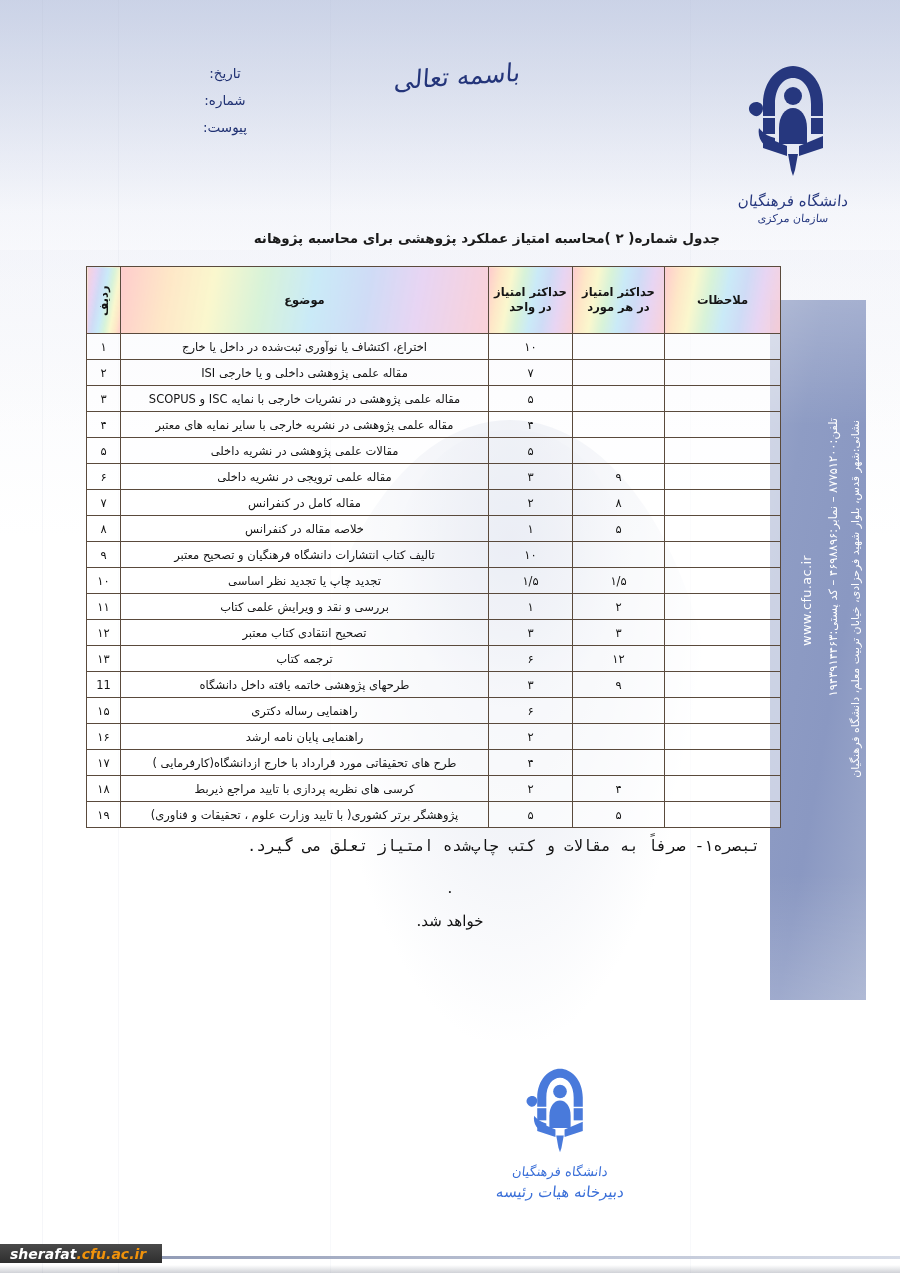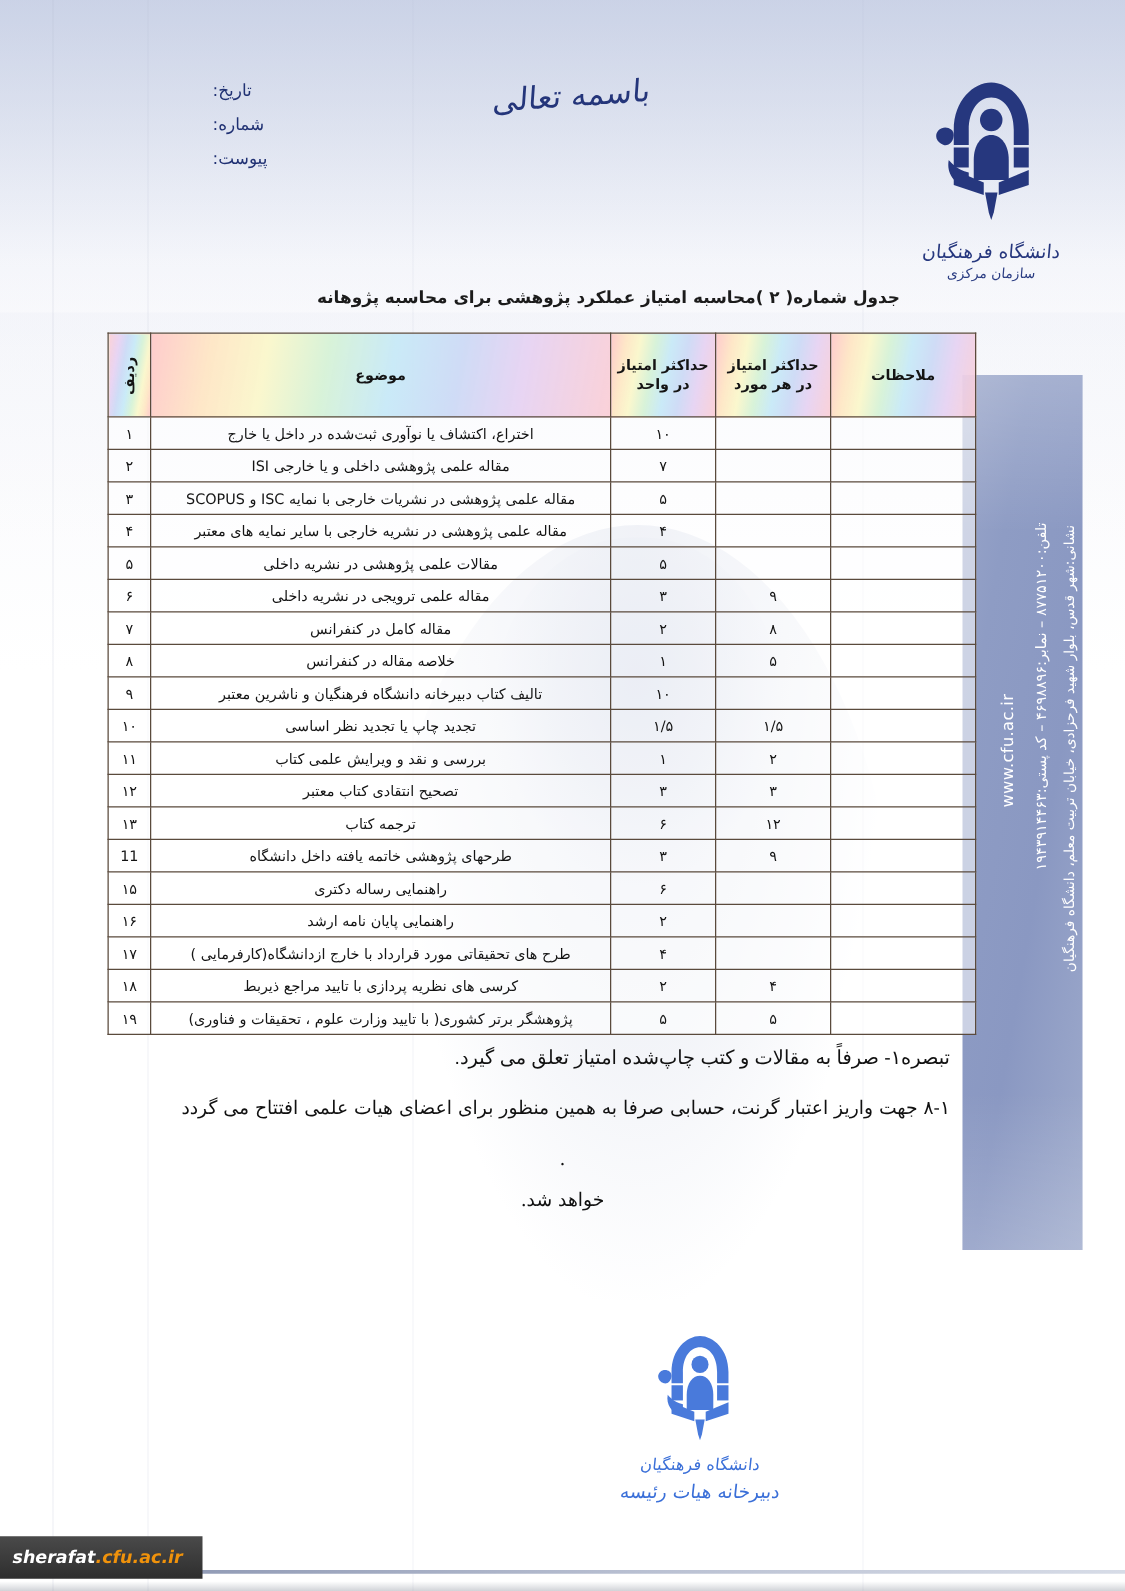--- a/index.html
+++ b/index.html
@@ -65,21 +65,21 @@
   
   #basmala {
     position:absolute; right:380px; top:62px; font-size:25px; color:#24357a;
     font-family:"DejaVu Serif","Liberation Serif",serif;
     transform:rotate(-4deg) skewX(-8deg);
   }
 
   
   #metaFields {
     position:absolute; right:620px; top:60px; width:110px;
-    font-size:13.5px; color:#203173; line-height:27px; text-align:left;
+    font-size:13.5px; color:#203173; line-height:27px; text-align:center;
   }
   #metaFields div { white-space:nowrap; }
 
   
   #sideBand {
     position:absolute; left:770px; top:300px; width:96px; height:700px;
     background:linear-gradient(100deg,#9aa6c9 0%, #8e9cc4 25%, #8a98c2 60%, #9fabcc 100%);
     overflow:hidden;
   }
   #sideBand .bandInner {
@@ -140,21 +140,21 @@
   
   #scoreTable tbody tr:nth-child(4n+1) td { border-top-color:#6b4a3f; }
   #scoreTable tbody tr:nth-child(4n+2) td { border-top-color:#3d4a72; }
   #scoreTable tbody tr:nth-child(4n+3) td { border-top-color:#7b4038; }
   #scoreTable tbody tr:nth-child(4n)   td { border-top-color:#2f4466; }
 
   
   #bodyText { position:absolute; right:140px; top:830px; width:620px; color:#111; }
   .note {
     font-size:15.5px; line-height:34px; margin:0 0 6px 0; text-align:right;
-    font-family:Liberation Sans, sans-serif;
+    font-family:Liberation Mono, monospace;
   }
   .sectionHead {
     font-size:17px; font-weight:bold; margin:4px 0 10px 0; text-align:center;
     font-family:"DejaVu Serif","Liberation Serif",serif;
   }
   .clause {
     font-size:15px; line-height:33px; margin:0 0 4px 0; text-align:right;
     font-family:"DejaVu Serif","Liberation Serif",serif;
   }
   .clauseTail { text-align:center; font-size:15px; font-family:"DejaVu Serif","Liberation Serif",serif; }
@@ -166,21 +166,21 @@
     font-size:13px; color:#3a6fd8; margin-top:2px;
     font-family:"DejaVu Serif","Liberation Serif",serif; transform:skewX(-6deg);
   }
   .stampSub {
     font-size:15px; color:#3a6fd8; margin-top:4px;
     font-family:"DejaVu Serif","Liberation Serif",serif; transform:skewX(-6deg);
   }
 
   
   #watermark {
-    position:absolute; left:0; bottom:10px; height:34px; padding:0 16px 0 10px;
+    position:absolute; left:0; bottom:10px; height:19px; padding:0 16px 0 10px;
     background:linear-gradient(180deg,#4a4a4a,#2e2e2e);
     color:#fff; font-size:14px; font-weight:bold; font-style:italic;
     display:flex; align-items:center; direction:ltr;
     font-family:"DejaVu Sans","Liberation Sans",sans-serif;
   }
   #watermark .wmOrange { color:#f0920b; }
   #wmLine {
     position:absolute; left:130px; bottom:14px; width:770px; height:3px;
     background:linear-gradient(90deg,#8f99b4,#b9c0d2,#d7dce7);
   }
@@ -307,21 +307,21 @@
           <td class="t-note"></td>
           <td class="t-each">۵</td>
           <td class="t-unit">۱</td>
           <td class="t-sub">خلاصه مقاله در کنفرانس</td>
           <td class="t-no">۸</td>
         </tr>
         <tr>
           <td class="t-note"></td>
           <td class="t-each"></td>
           <td class="t-unit">۱۰</td>
-          <td class="t-sub">تالیف کتاب دبیرخانه دانشگاه فرهنگیان و ناشرین معتبر</td>
+          <td class="t-sub">تالیف کتاب انتشارات دانشگاه فرهنگیان و تصحیح معتبر</td>
           <td class="t-no">۹</td>
         </tr>
         <tr>
           <td class="t-note"></td>
           <td class="t-each">۱/۵</td>
           <td class="t-unit">۱/۵</td>
           <td class="t-sub">تجدید چاپ یا تجدید نظر اساسی</td>
           <td class="t-no">۱۰</td>
         </tr>
         <tr>
@@ -385,21 +385,20 @@
           <td class="t-each">۵</td>
           <td class="t-unit">۵</td>
           <td class="t-sub">پژوهشگر برتر کشوری( با تایید وزارت علوم ، تحقیقات و فناوری)</td>
           <td class="t-no">۱۹</td>
         </tr>
       </tbody>
   </table>
 
   <div id="bodyText">
     <p class="note">تبصره۱- صرفاً به مقالات و کتب چاپ‌شده امتیاز تعلق می گیرد.</p>
-    <p class="clause">۸-۱ جهت واریز اعتبار گرنت، حسابی صرفا به همین منظور برای اعضای هیات علمی افتتاح می گردد</p>
     <p class="clauseTail">.</p>
     <p class="clauseTail">خواهد شد.</p>
   </div>
 
   <div id="stampBlock">
     <svg class="stampEmblem" viewBox="0 0 108 130">
       <g fill="#3a6fd8">
         <path d="M24 46 C24 22 40 8 54 8 C68 8 84 22 84 46 L84 58 L72 58 L72 46 C72 30 64 20 54 20 C44 20 36 30 36 46 L36 58 L24 58 Z"></path>
         <rect x="24" y="60" width="12" height="16"></rect>
         <rect x="72" y="60" width="12" height="16"></rect>

